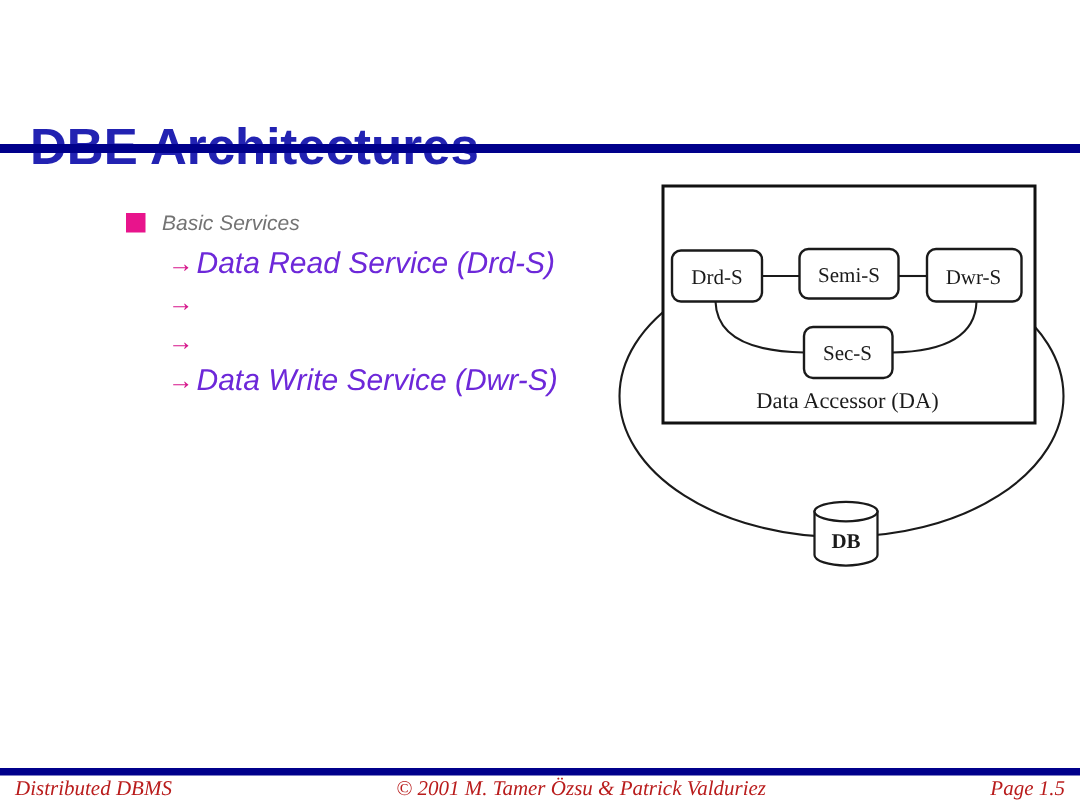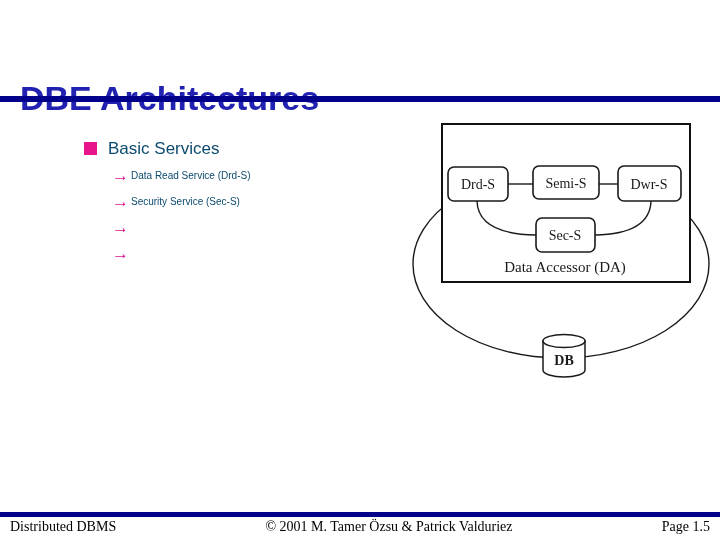--- a/index.html
+++ b/index.html
@@ -35,47 +35,49 @@
     align-items: flex-start;
   }
   .square-bullet {
     width: 13px; height: 13px;
     background: #e8148c;
     margin-top: 5px;
     margin-right: 11px;
     flex: 0 0 auto;
   }
   .bullet-label {
-    font-size: 17px;
-    color: #0c4a6e;
+    font-size: 14px;
+    color: #737373;
     line-height: 23px;
+    font-style: italic;
   }
 
   .sub-list {
     position: absolute;
     left: 112px; top: 165px;
     width: 300px;
   }
   .sub-item {
     display: flex;
     align-items: flex-start;
     margin-bottom: 4px;
   }
   .arrow-bullet {
     color: #d6158b;
     font-size: 17px;
     line-height: 22px;
     margin-right: 2px;
     flex: 0 0 auto;
   }
   .sub-label {
-    font-size: 10px;
-    color: #0c4a6e;
+    font-size: 20px;
+    color: #6d28d9;
     line-height: 22px;
     max-width: 272px;
+    font-style: italic;
   }
 
   .diagram-svg {
     position: absolute;
     left: 400px; top: 110px;
     width: 320px; height: 295px;
   }
   .diagram-svg text {
     font-family: "Liberation Serif", "DejaVu Serif", serif;
     fill: #1a1a1a;
@@ -88,21 +90,22 @@
     background: #00008b;
   }
   .footer-row {
     position: absolute;
     left: 10px; right: 10px; top: 519px;
     display: flex;
     justify-content: space-between;
     align-items: baseline;
     font-family: "Liberation Serif", "DejaVu Serif", serif;
     font-size: 14px;
-    color: #000000;
+    color: #b91c1c;
+    font-style: italic;
   }
   .footer-center { text-align: center; }
 </style>
 </head>
 <body>
 
 <h1 class="slide-title">DBE Architectures</h1>
 <div class="title-rule"></div>
 
 <div class="bullet-row">
@@ -110,27 +113,27 @@
   <div class="bullet-label">Basic Services</div>
 </div>
 
 <div class="sub-list">
   <div class="sub-item">
     <span class="arrow-bullet">→</span>
     <span class="sub-label">Data Read Service (Drd-S)</span>
   </div>
   <div class="sub-item">
     <span class="arrow-bullet">→</span>
-    <span class="sub-label">Security Service (Sec-S)</span>
   </div>
   <div class="sub-item">
     <span class="arrow-bullet">→</span>
   </div>
   <div class="sub-item">
     <span class="arrow-bullet">→</span>
+    <span class="sub-label">Data Write Service (Dwr-S)</span>
   </div>
 </div>
 
 <svg class="diagram-svg" viewBox="400 110 320 295" xmlns="http://www.w3.org/2000/svg">
 
   <ellipse cx="561" cy="264" rx="148" ry="94" fill="none" stroke="#1a1a1a" stroke-width="1.4"></ellipse>
 
   <rect x="442" y="124" width="248" height="158" fill="#ffffff" stroke="#111111" stroke-width="2"></rect>
 
   <line x1="508" y1="184" x2="533" y2="184" stroke="#1a1a1a" stroke-width="1.4"></line>

